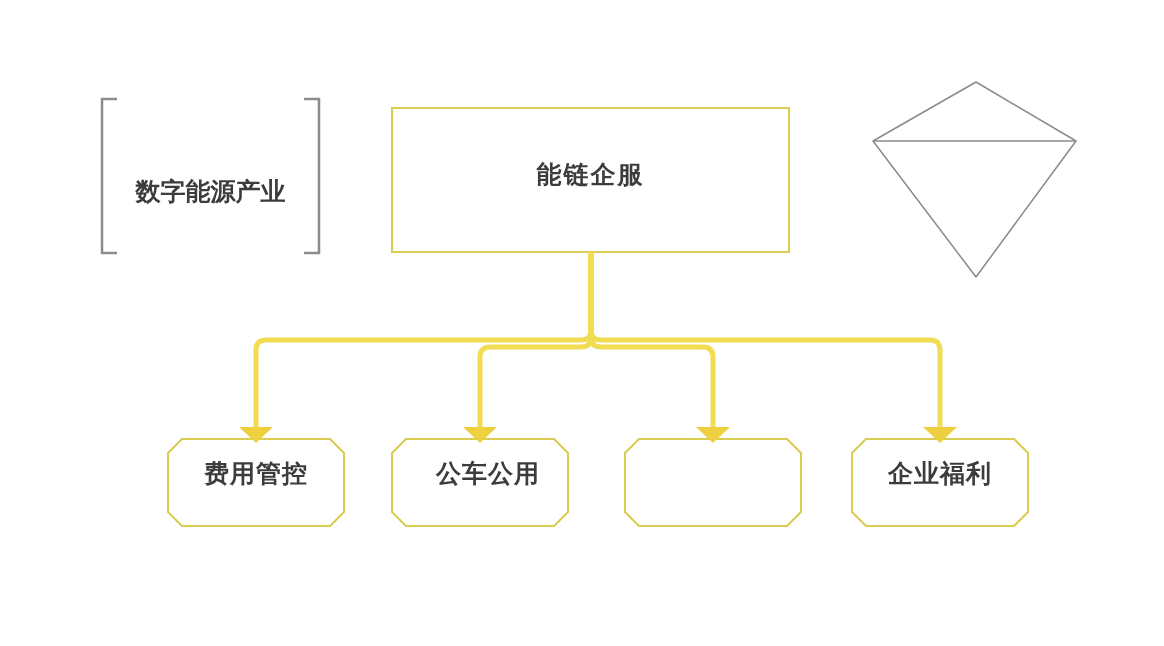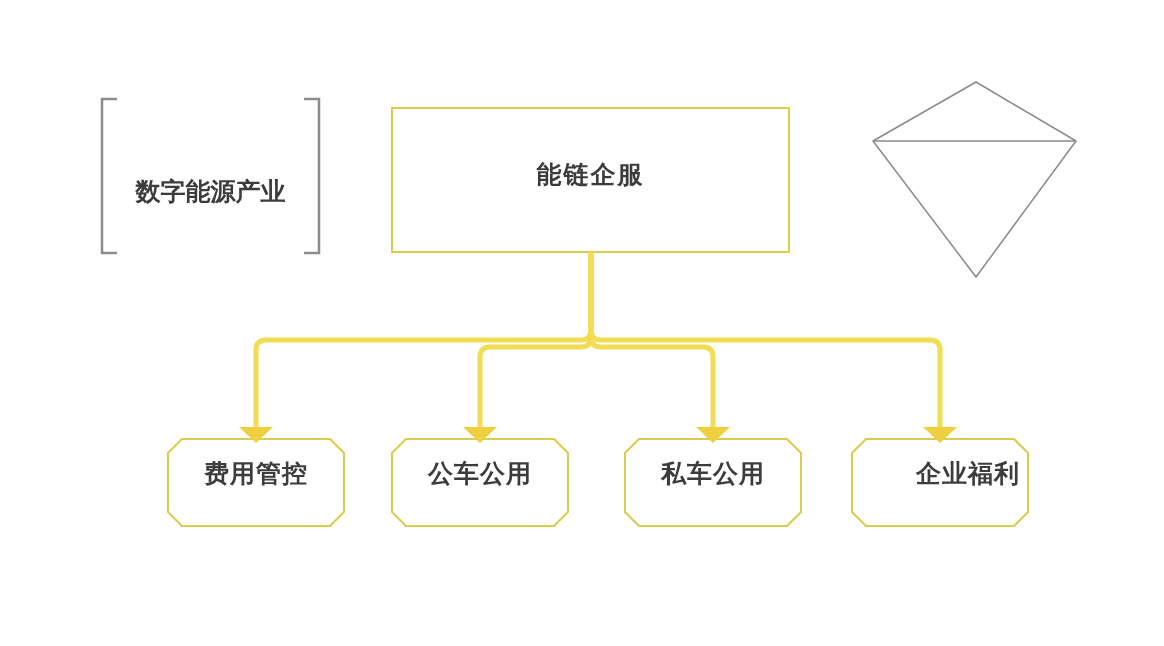--- a/index.html
+++ b/index.html
@@ -62,23 +62,23 @@
     line-height: 34px;
   }
   .child-label {
     top: 439px;
     width: 176px;
     height: 68px;
     font-size: 25px;
     letter-spacing: 1px;
   }
   .child-label.c0 { left: 168px; }
-  .child-label.c1 { left: 392px; }
+  .child-label.c1 { left: 400px; }
   .child-label.c2 { left: 625px; }
-  .child-label.c3 { left: 880px; }
+  .child-label.c3 { left: 852px; }
 </style>
 </head>
 <body>
 
 <div class="canvas">
 
   <svg class="shapes" viewBox="0 0 1164 646" xmlns="http://www.w3.org/2000/svg">
 
     <path d="M 117 99 H 102 V 253 H 117" fill="none" stroke="#8c8c8c" stroke-width="2.5"></path>
     <path d="M 304 99 H 319 V 253 H 304" fill="none" stroke="#8c8c8c" stroke-width="2.5"></path>
@@ -114,20 +114,17 @@
     <span>能链企服</span>
   </div>
 
 
   <div class="label child-label c0">
     <span>费用管控</span>
   </div>
   <div class="label child-label c1">
     <span>公车公用</span>
   </div>
-  <div class="label child-label c2">
-    <span>私车公用</span>
-  </div>
   <div class="label child-label c3">
     <span>企业福利</span>
   </div>
 
 </div>
 
 </body></html>

